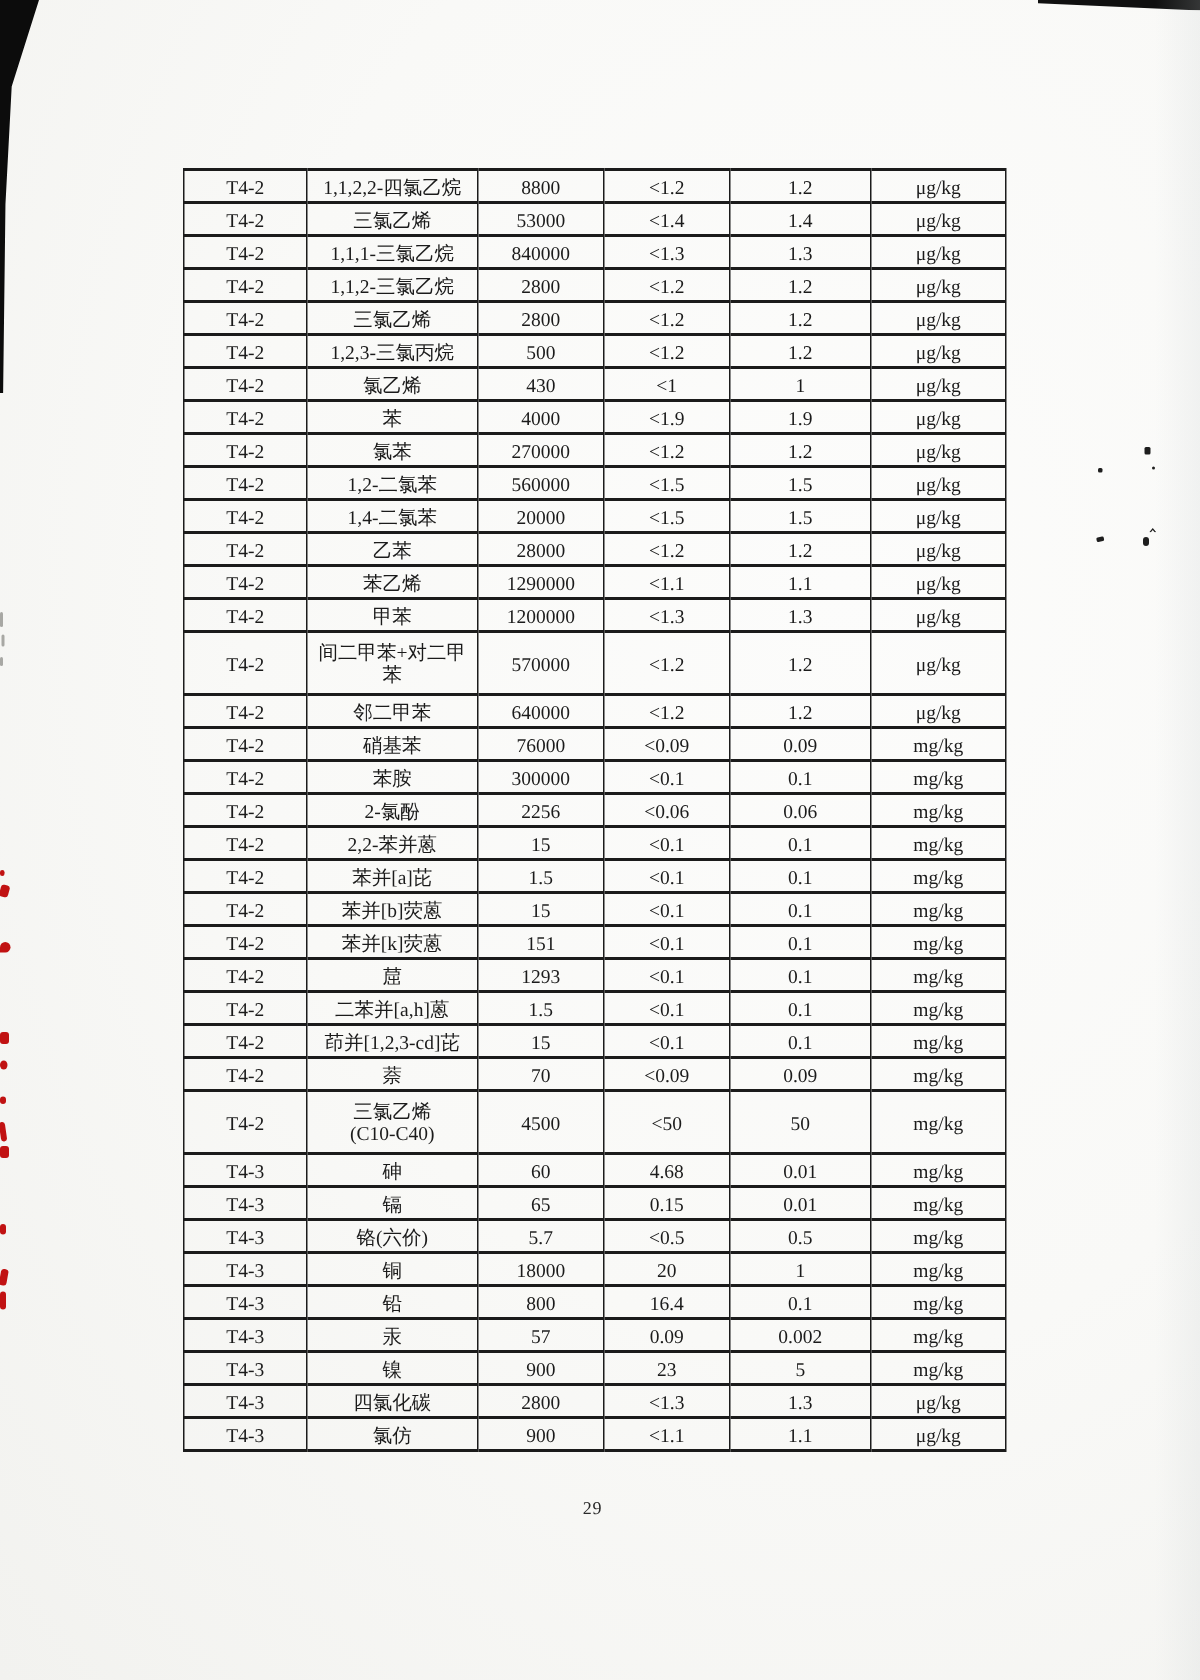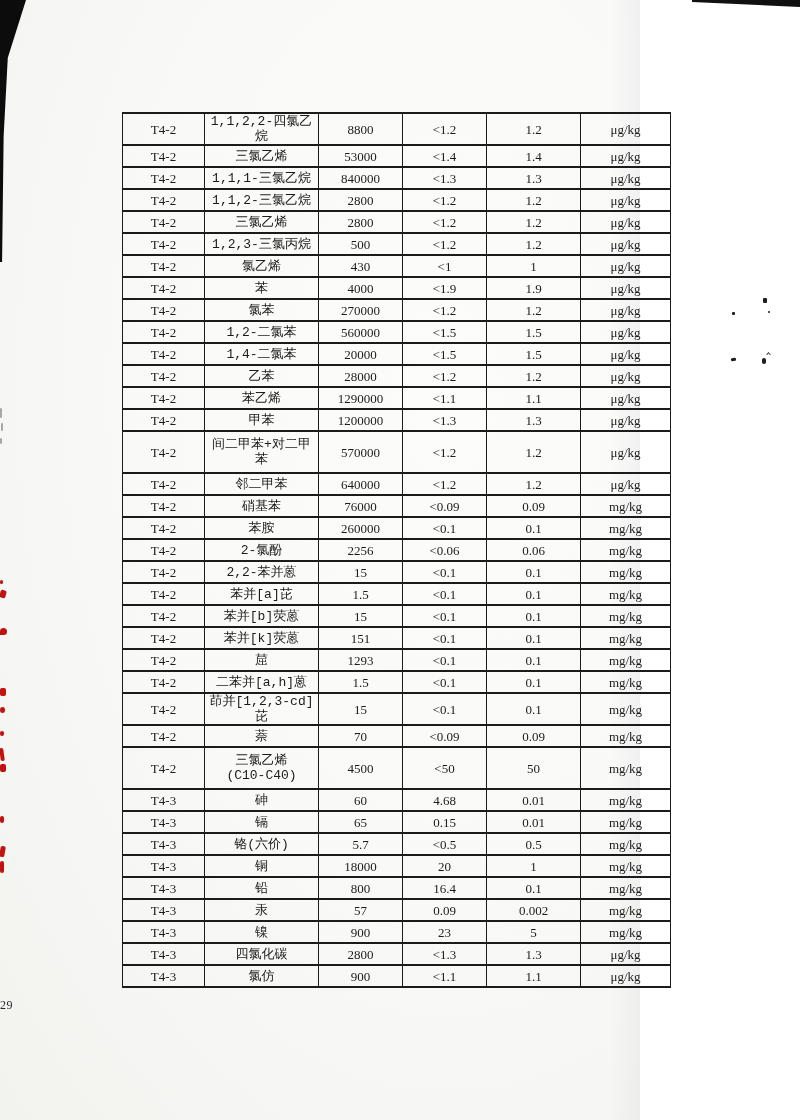--- a/index.html
+++ b/index.html
@@ -5,21 +5,21 @@
   html, body {
     margin: 0;
     padding: 0;
     width: 800px;
     height: 1120px;
     overflow: hidden;
     font-family: "Liberation Serif", "DejaVu Serif", serif;
   }
   .sheet {
     position: relative;
-    width: 640px;
+    width: 800px;
     height: 1120px;
     background:
       radial-gradient(ellipse at 70% 35%, #fcfcfb 0%, #f9f9f7 50%, #f2f2ef 100%);
     color: #1d1d1d;
   }
   
   .wedge-tl {
     position: absolute; left: 0; top: 0;
     width: 26px; height: 262px;
     background: #0c0c0c;
@@ -68,30 +68,29 @@
     vertical-align: middle;
     font-size: 13px;
     line-height: 15px;
     height: 20px;
     padding: 0 2px;
     color: #1b1b1b;
     overflow: hidden;
   }
   table.results td.analyte {
     white-space: pre-line;
-    font-family: Liberation Mono, monospace;
   }
   table.results tr.tall td {
     height: 40px;
   }
   .page-number {
     position: absolute;
     left: 0; top: 998px;
     width: 790px;
-    text-align: left;
+    text-align: center;
     font-size: 12px;
     color: #2a2a2a;
     letter-spacing: 0.5px;
   }
 </style>
 </head>
 <body>
 
 <div class="sheet">
 
@@ -282,21 +281,21 @@
     <td class="analyte">硝基苯</td>
     <td>76000</td>
     <td>&lt;0.09</td>
     <td>0.09</td>
     <td>mg/kg</td>
   </tr>
 
   <tr>
     <td>T4-2</td>
     <td class="analyte">苯胺</td>
-    <td>260000</td>
+    <td>300000</td>
     <td>&lt;0.1</td>
     <td>0.1</td>
     <td>mg/kg</td>
   </tr>
 
   <tr>
     <td>T4-2</td>
     <td class="analyte">2-氯酚</td>
     <td>2256</td>
     <td>&lt;0.06</td>

